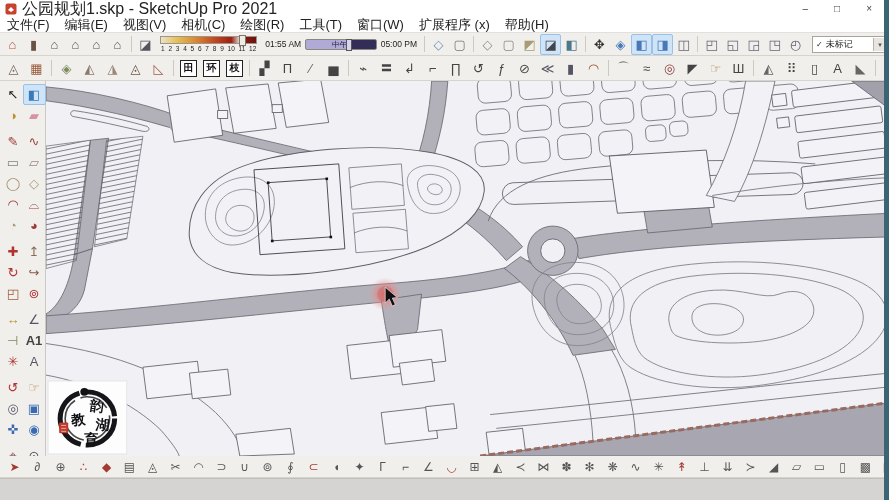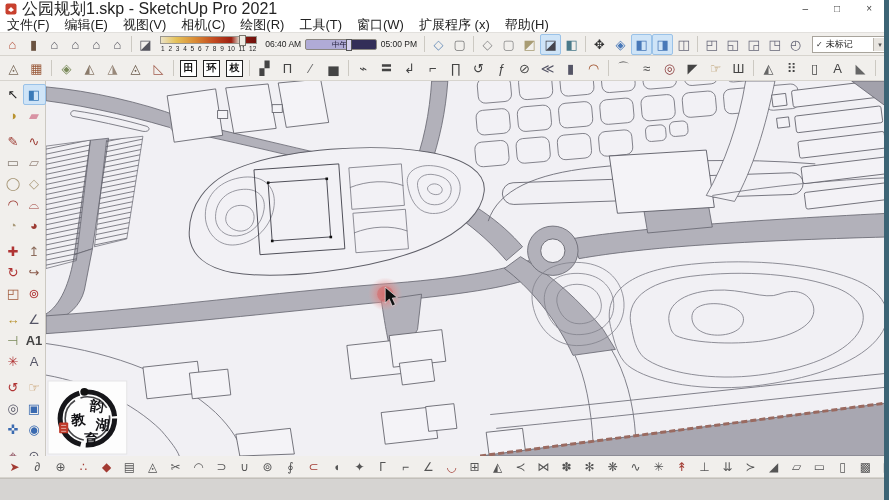--- a/index.html
+++ b/index.html
@@ -123,21 +123,21 @@
           <span class="num">5</span>
           <span class="num">6</span>
           <span class="num">7</span>
           <span class="num">8</span>
           <span class="num">9</span>
           <span class="num">10</span>
           <span class="num">11</span>
           <span class="num">12</span>
         </div>
     </div>
-    <span class="ttime">06:40 AM</span>
+    <span class="ttime">01:55 AM</span>
     <div class="ttrack">
       <span class="noon">中午</span>
       <span class="thandle"></span>
     </div>
     <span class="ttime">05:00 PM</span>
     <span class="sep"></span>
     <div class="tg">
 
     <span class="ticon" style="color: rgb(106, 143, 186);">◇</span>
         <span class="ticon" style="color: rgb(119, 119, 119);">▢</span>

